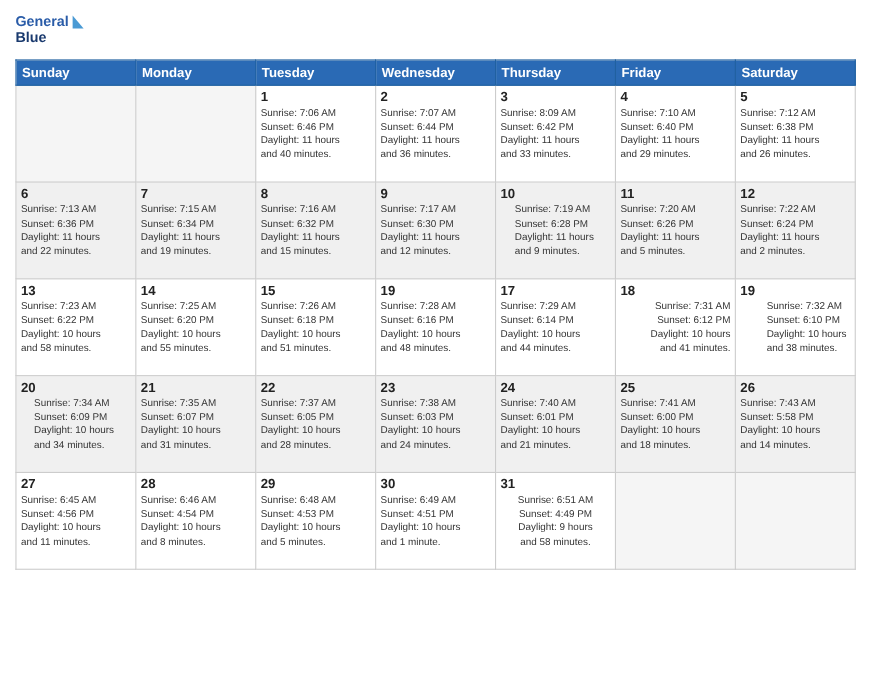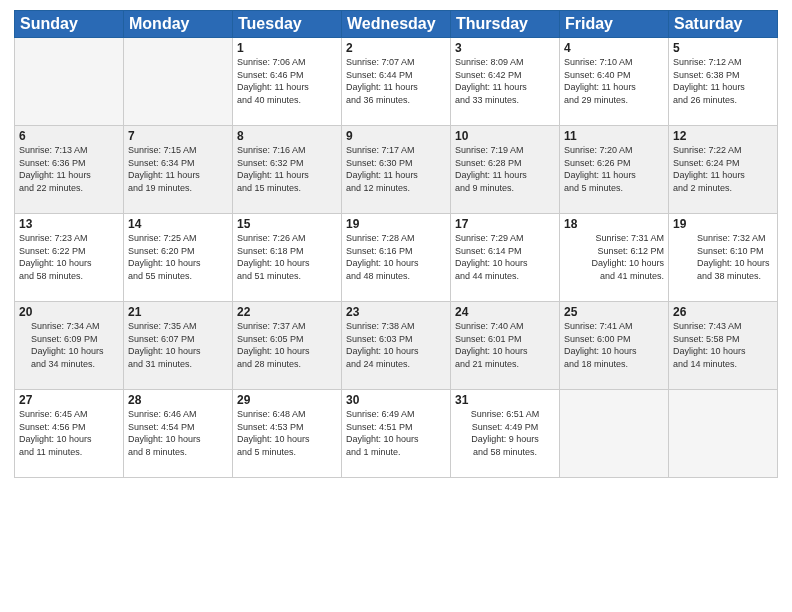--- a/index.html
+++ b/index.html
@@ -41,21 +41,21 @@
       color: #444;
     }
     .calendar {
       width: 100%;
       border-collapse: collapse;
       border: 1px solid #bbb;
     }
     .calendar th {
       background: #2a6ab5;
       color: #fff;
-      font-size: 16px;
+      font-size: 12px;
       font-weight: bold;
       padding: 4px 5px;
       text-align: left;
       border: 1px solid #2060a0;
     }
     .calendar td {
       width: 107px;
       vertical-align: top;
       padding: 3px 4px;
       border: 1px solid #ccc;
@@ -80,20 +80,33 @@
       line-height: 1.4;
     }
     .row-shaded td {
       background: #f0f0f0;
     }
   </style>
 </head>
 <body>
 
 <div class="page">
+  <div class="header">
+    <div class="logo">
+        <svg width="70" height="36">
+          <text x="0" y="14" font-size="13" font-weight="bold" fill="#2a5ca8" font-family="Arial">General</text>
+          <text x="0" y="28" font-size="13" font-weight="bold" fill="#1a3a6e" font-family="Arial">Blue</text>
+          <polygon points="52,4 62,16 52,16" fill="#4a9ad4"></polygon>
+        </svg>
+      </div>
+    <div class="title-area">
+      <div class="month-title"></div>
+      <div class="location"></div>
+    </div>
+  </div>
 
   <table class="calendar">
     <thead>
       <tr>
       <th>Sunday</th>
           <th>Monday</th>
           <th>Tuesday</th>
           <th>Wednesday</th>
           <th>Thursday</th>
           <th>Friday</th>
@@ -164,21 +177,21 @@
           </td>
           <td>
             <span class="day-num">9</span>
             <div class="day-info" style="white-space: pre-line;">Sunrise: 7:17 AM
 Sunset: 6:30 PM
 Daylight: 11 hours
 and 12 minutes.</div>
           </td>
           <td>
             <span class="day-num">10</span>
-            <div class="day-info" style="white-space: pre-line;">Sunrise: 7:19 AM
+            <div class="day-info" style="white-space: pre-line; margin-left: 13px;">Sunrise: 7:19 AM
 Sunset: 6:28 PM
 Daylight: 11 hours
 and 9 minutes.</div>
           </td>
           <td>
             <span class="day-num">11</span>
             <div class="day-info" style="white-space: pre-line;">Sunrise: 7:20 AM
 Sunset: 6:26 PM
 Daylight: 11 hours
 and 5 minutes.</div>

